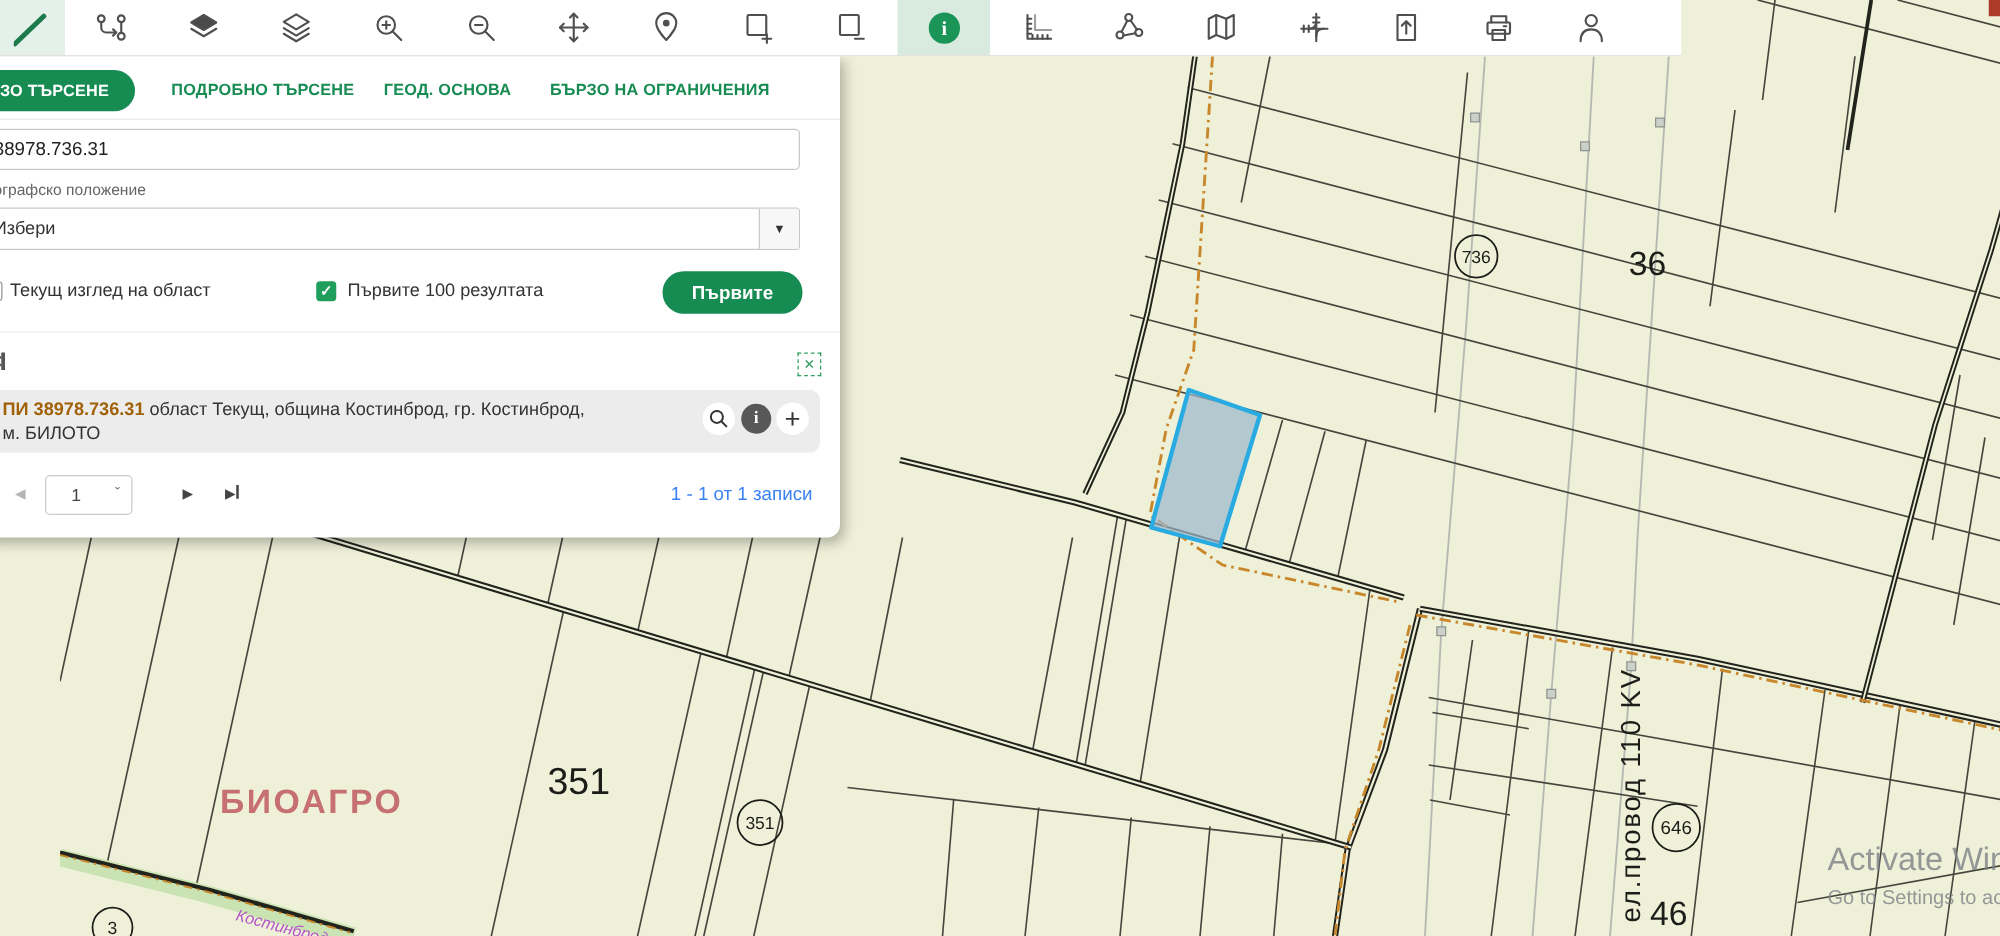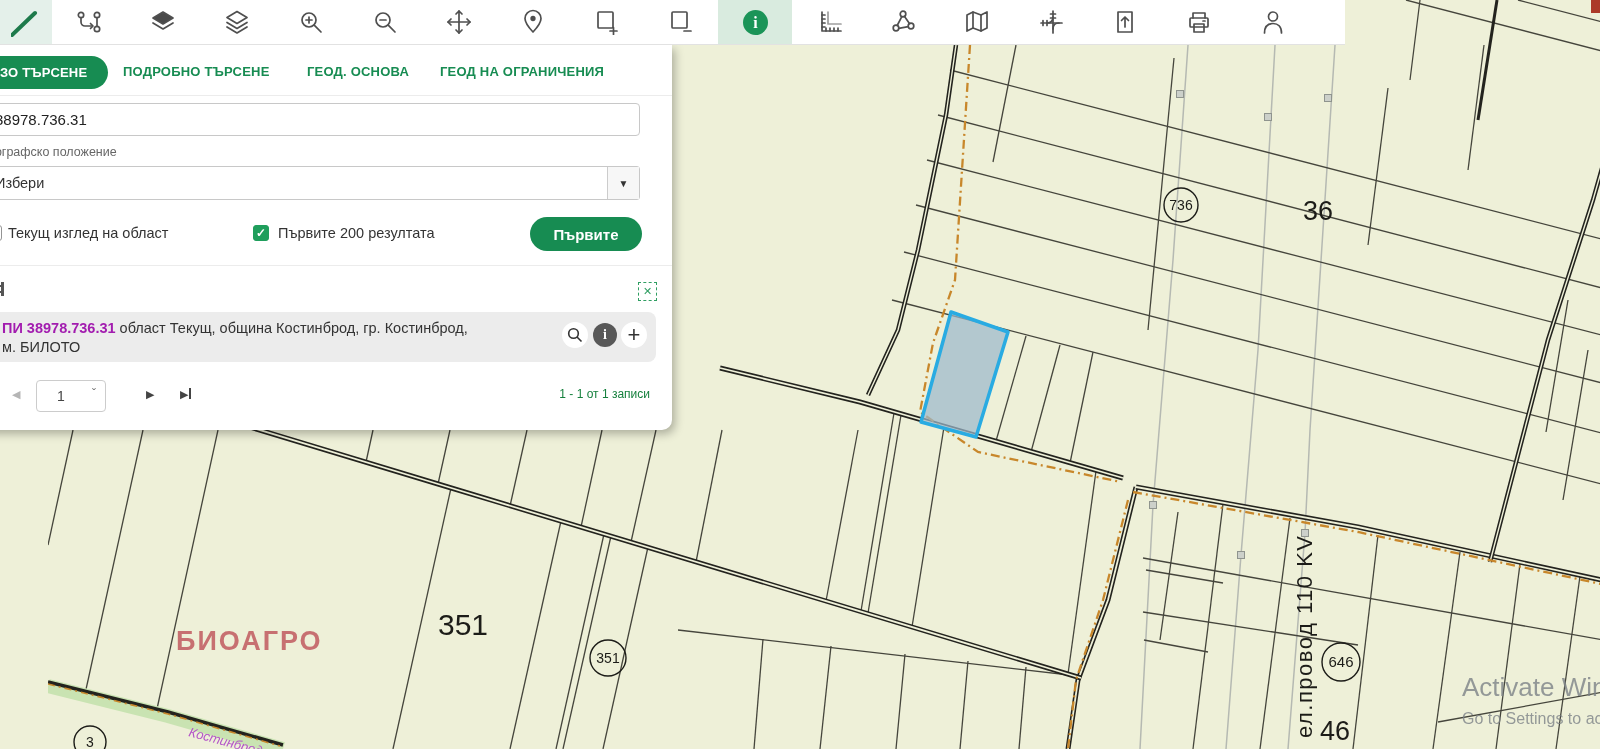--- a/index.html
+++ b/index.html
@@ -41,32 +41,32 @@
   .cb.checked { background:#1f9e5c; border-color:#1f9e5c; color:#fff; font-size:12px; font-weight:bold;
                 display:flex; align-items:center; justify-content:center; }
   .cb-label { position:absolute; font-size:14.5px; color:#333; }
   .search-btn { position:absolute; left:550px; top:172px; width:112px; height:34px; border-radius:17px;
                 background:#178c52; color:#fff; font-weight:bold; font-size:15px; border:none; cursor:pointer;
                 font-family:"Liberation Sans",sans-serif; }
   .res-head-zoom { position:absolute; left:658px; top:237px; width:19px; height:19px; border:1px dashed #2f9e62;
                    color:#2f9e62; font-size:11px; display:flex; align-items:center; justify-content:center; cursor:pointer; }
   .result-card { position:absolute; left:0; top:267px; width:676px; height:50px; background:#ececec; border-radius:8px; }
   .result-text { position:absolute; left:22px; top:7px; width:540px; font-size:14.5px; color:#333; line-height:19px; }
-  .result-text b { color:#a21caf; }
+  .result-text b { color:#a16207; }
   .circ-btn { position:absolute; top:10px; width:26px; height:26px; border-radius:50%; background:#fff;
               display:flex; align-items:center; justify-content:center; cursor:pointer; }
   .circ-btn.dark { background:#585858; width:24px; height:24px; top:11px; color:#fff;
                    font-family:"Liberation Serif",serif; font-weight:bold; font-size:14px; }
   .circ-btn .plus { font-size:22px; font-weight:300; color:#333; line-height:20px; }
   .pg-arrow { position:absolute; top:343px; font-size:11px; cursor:pointer; }
   .page-box { position:absolute; left:56px; top:335px; width:70px; height:32px; border:1px solid #ccc;
               border-radius:4px; background:#fff; font-size:14px; color:#444; cursor:pointer; }
   .page-box .num { position:absolute; left:20px; top:7px; }
   .page-box .chev { position:absolute; right:9px; top:6px; color:#777; font-size:12px; }
-  .pg-summary { position:absolute; right:22px; top:342px; font-size:12px; color:#15803d; }
+  .pg-summary { position:absolute; right:22px; top:342px; font-size:15px; color:#3b82f6; }
 
   
   #activate { position:absolute; left:1462px; top:672px; z-index:5; color:#7d8388; }
   #activate .l1 { font-size:26px; font-weight:300; opacity:.8; white-space:nowrap; }
   #activate .l2 { font-size:16px; opacity:.8; white-space:nowrap; margin-top:7px; }
   #corner-flag { position:absolute; right:0; top:0; width:9px; height:13px; background:#ac3a28; z-index:40; }
 </style>
 </head>
 <body>
 
@@ -340,37 +340,37 @@
         <circle cx="13" cy="7.5" r="4.5"></circle>
         <path d="M4.5,24 C4.5,17.5 8,14.5 13,14.5 C18,14.5 21.5,17.5 21.5,24"></path>
       </svg>
     </div>
 </div>
 
 <div id="panel">
   <div class="tab-pill">
     <span>БЪРЗО ТЪРСЕНЕ</span>
   </div>
-  <div class="tab" style="left:143px;">ПОДРОБНО ТЪРСЕНЕ</div>
+  <div class="tab" style="left:157px;">ПОДРОБНО ТЪРСЕНЕ</div>
   <div class="tab" style="left:315px;margin-left:12px;">ГЕОД. ОСНОВА</div>
-  <div class="tab" style="left:460px;">ГЕОД НА ОГРАНИЧЕНИЯ</div>
+  <div class="tab" style="left:460px;">БЪРЗО НА ОГРАНИЧЕНИЯ</div>
   <div class="pdiv" style="top:50px;"></div>
 
   <input class="search-input" type="text" value="38978.736.31" style="">
 
   <div class="geo-label">Географско положение</div>
   <div class="geo-select">
     <span>Избери</span>
     <span class="dd">▼</span>
   </div>
 
   <div class="cb" style="left:6px; top:180px;"></div>
   <div class="cb-label" style="left:28px; top:180px;">Текущ изглед на област</div>
   <div class="cb checked" style="left:273px; top:180px;">✓</div>
-  <div class="cb-label" style="left:298px; top:180px;">Първите 200 резултата</div>
+  <div class="cb-label" style="left:298px; top:180px;">Първите 100 резултата</div>
   <button class="search-btn">Първите</button>
 
   <div class="pdiv" style="top:220px;"></div>
 
   <div style="position:absolute; left:12px; top:235px;">
     <svg width="16" height="18">
         <rect x="1" y="2" width="3" height="14" fill="#555"></rect>
         <rect x="9" y="2" width="3" height="14" fill="#555"></rect>
         <rect x="4" y="5" width="5" height="2" fill="#555"></rect>
         <rect x="4" y="11" width="5" height="2" fill="#555"></rect>

